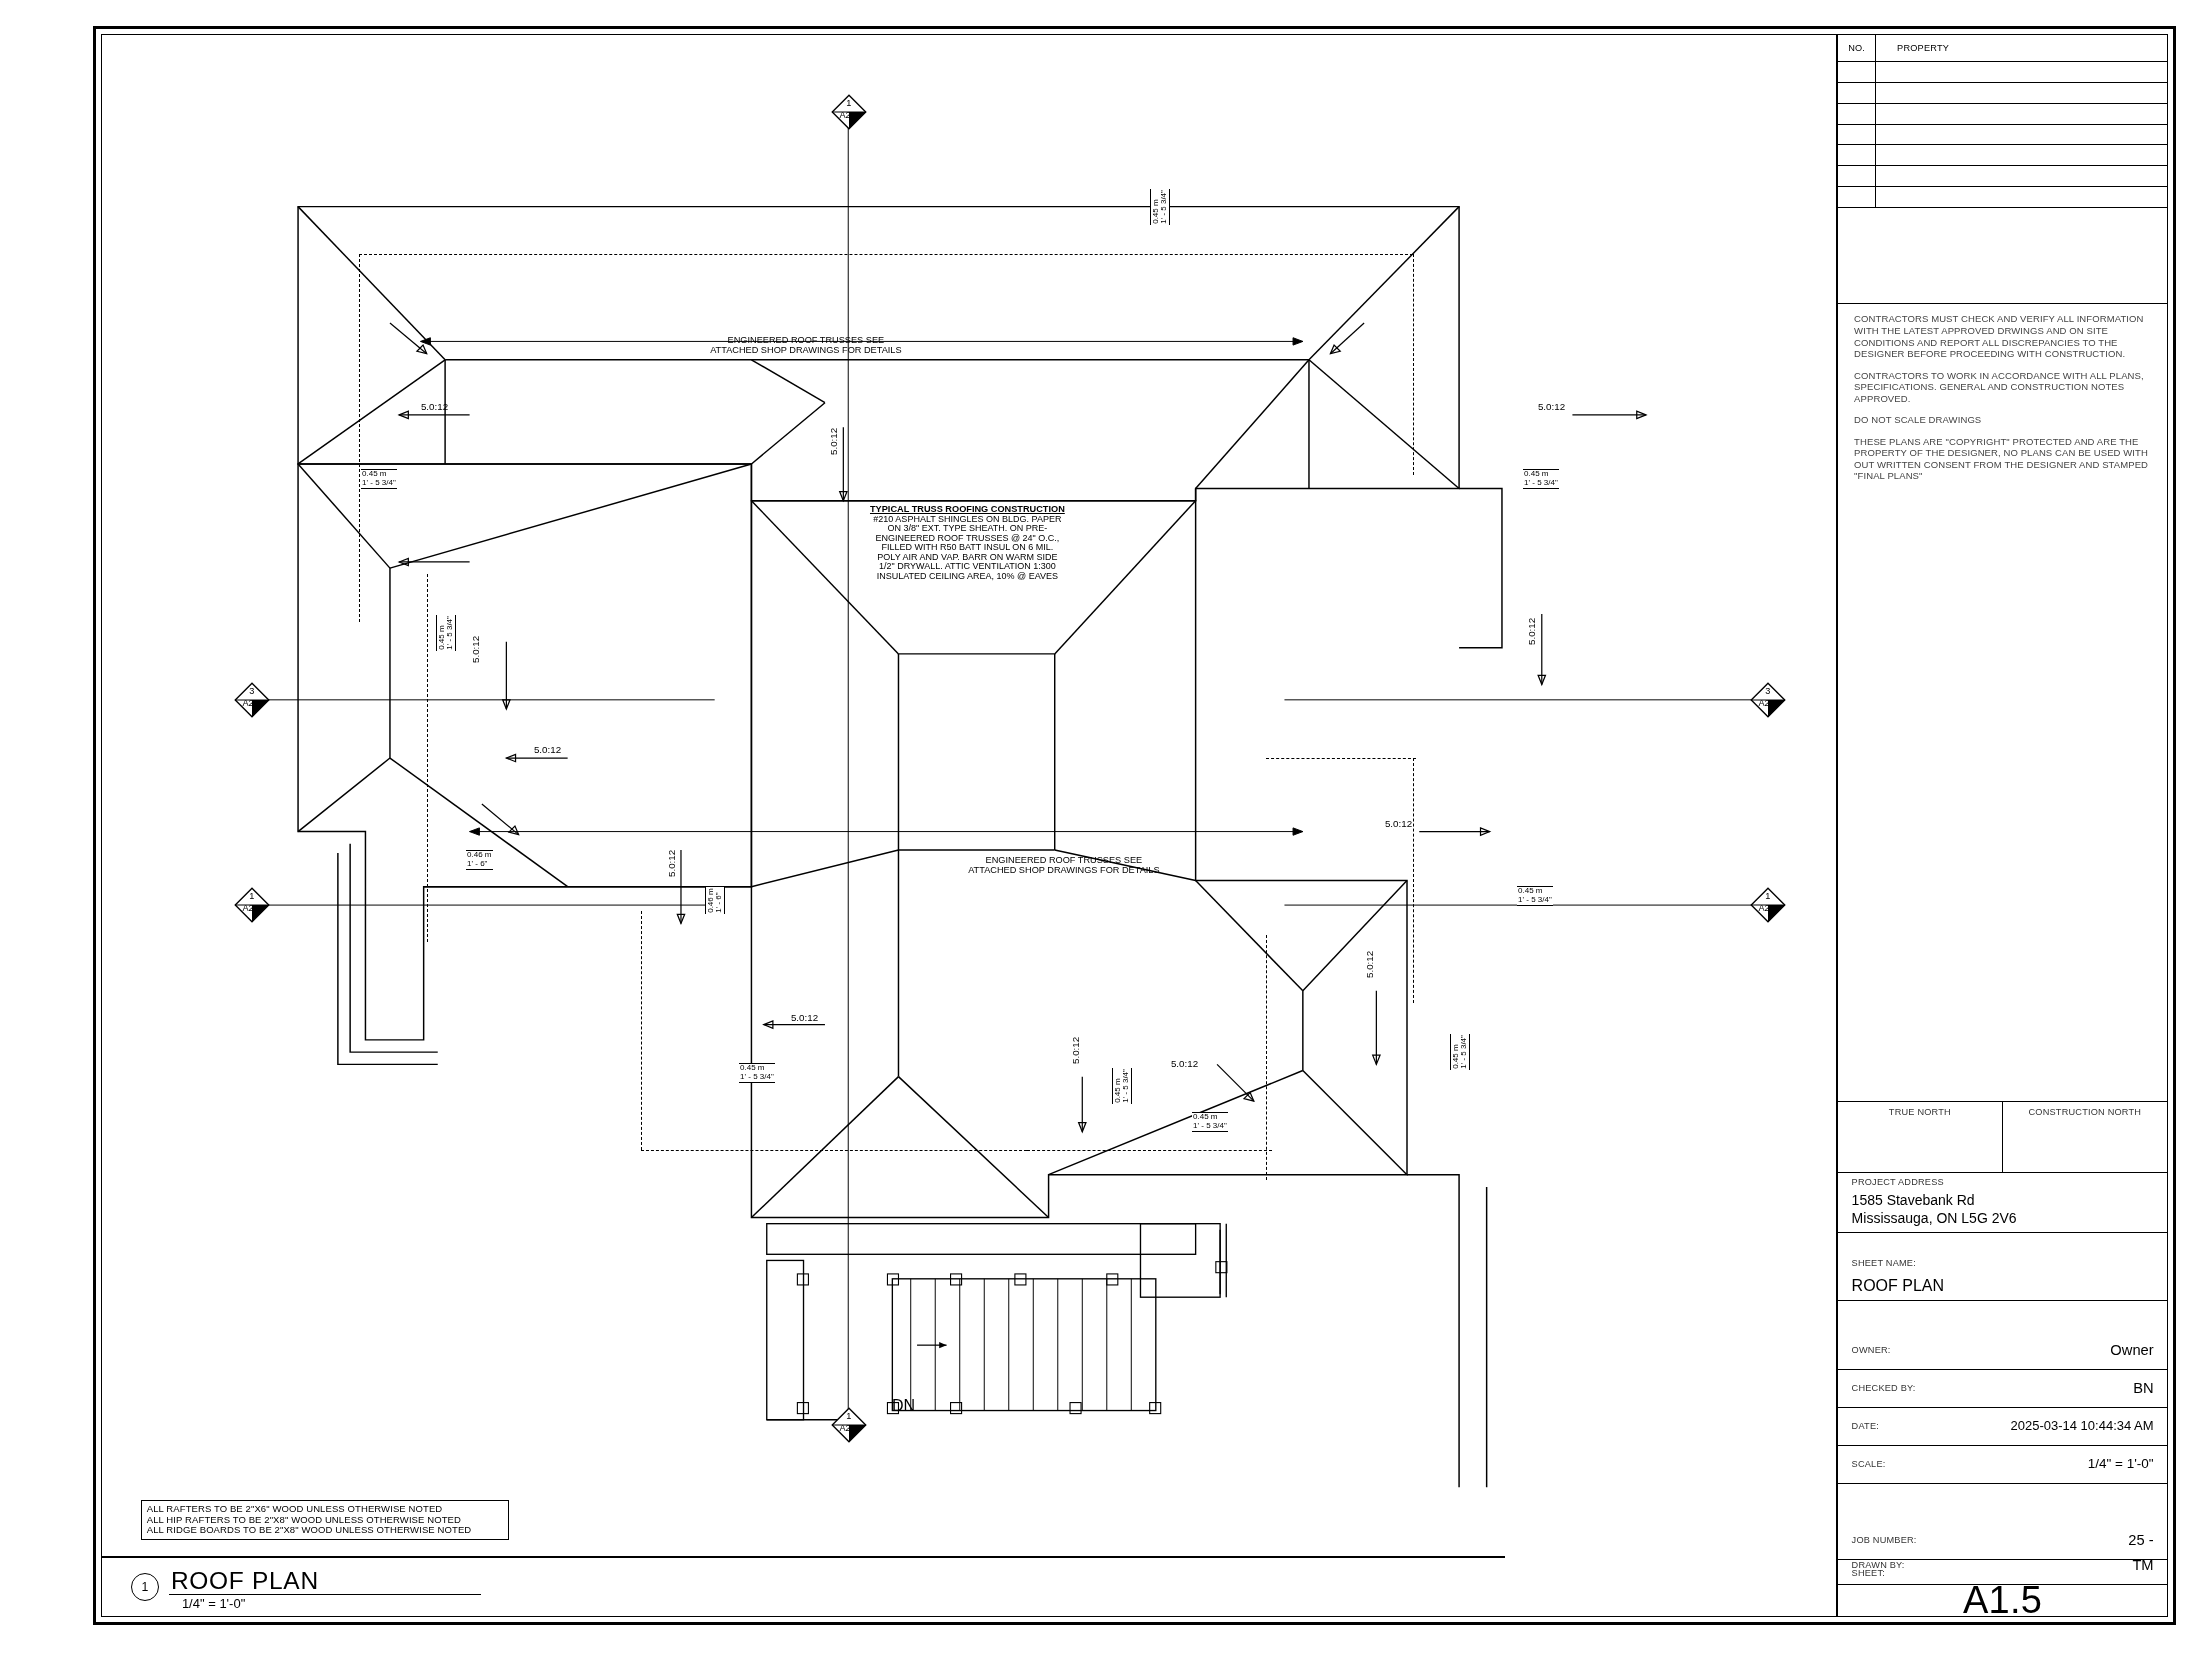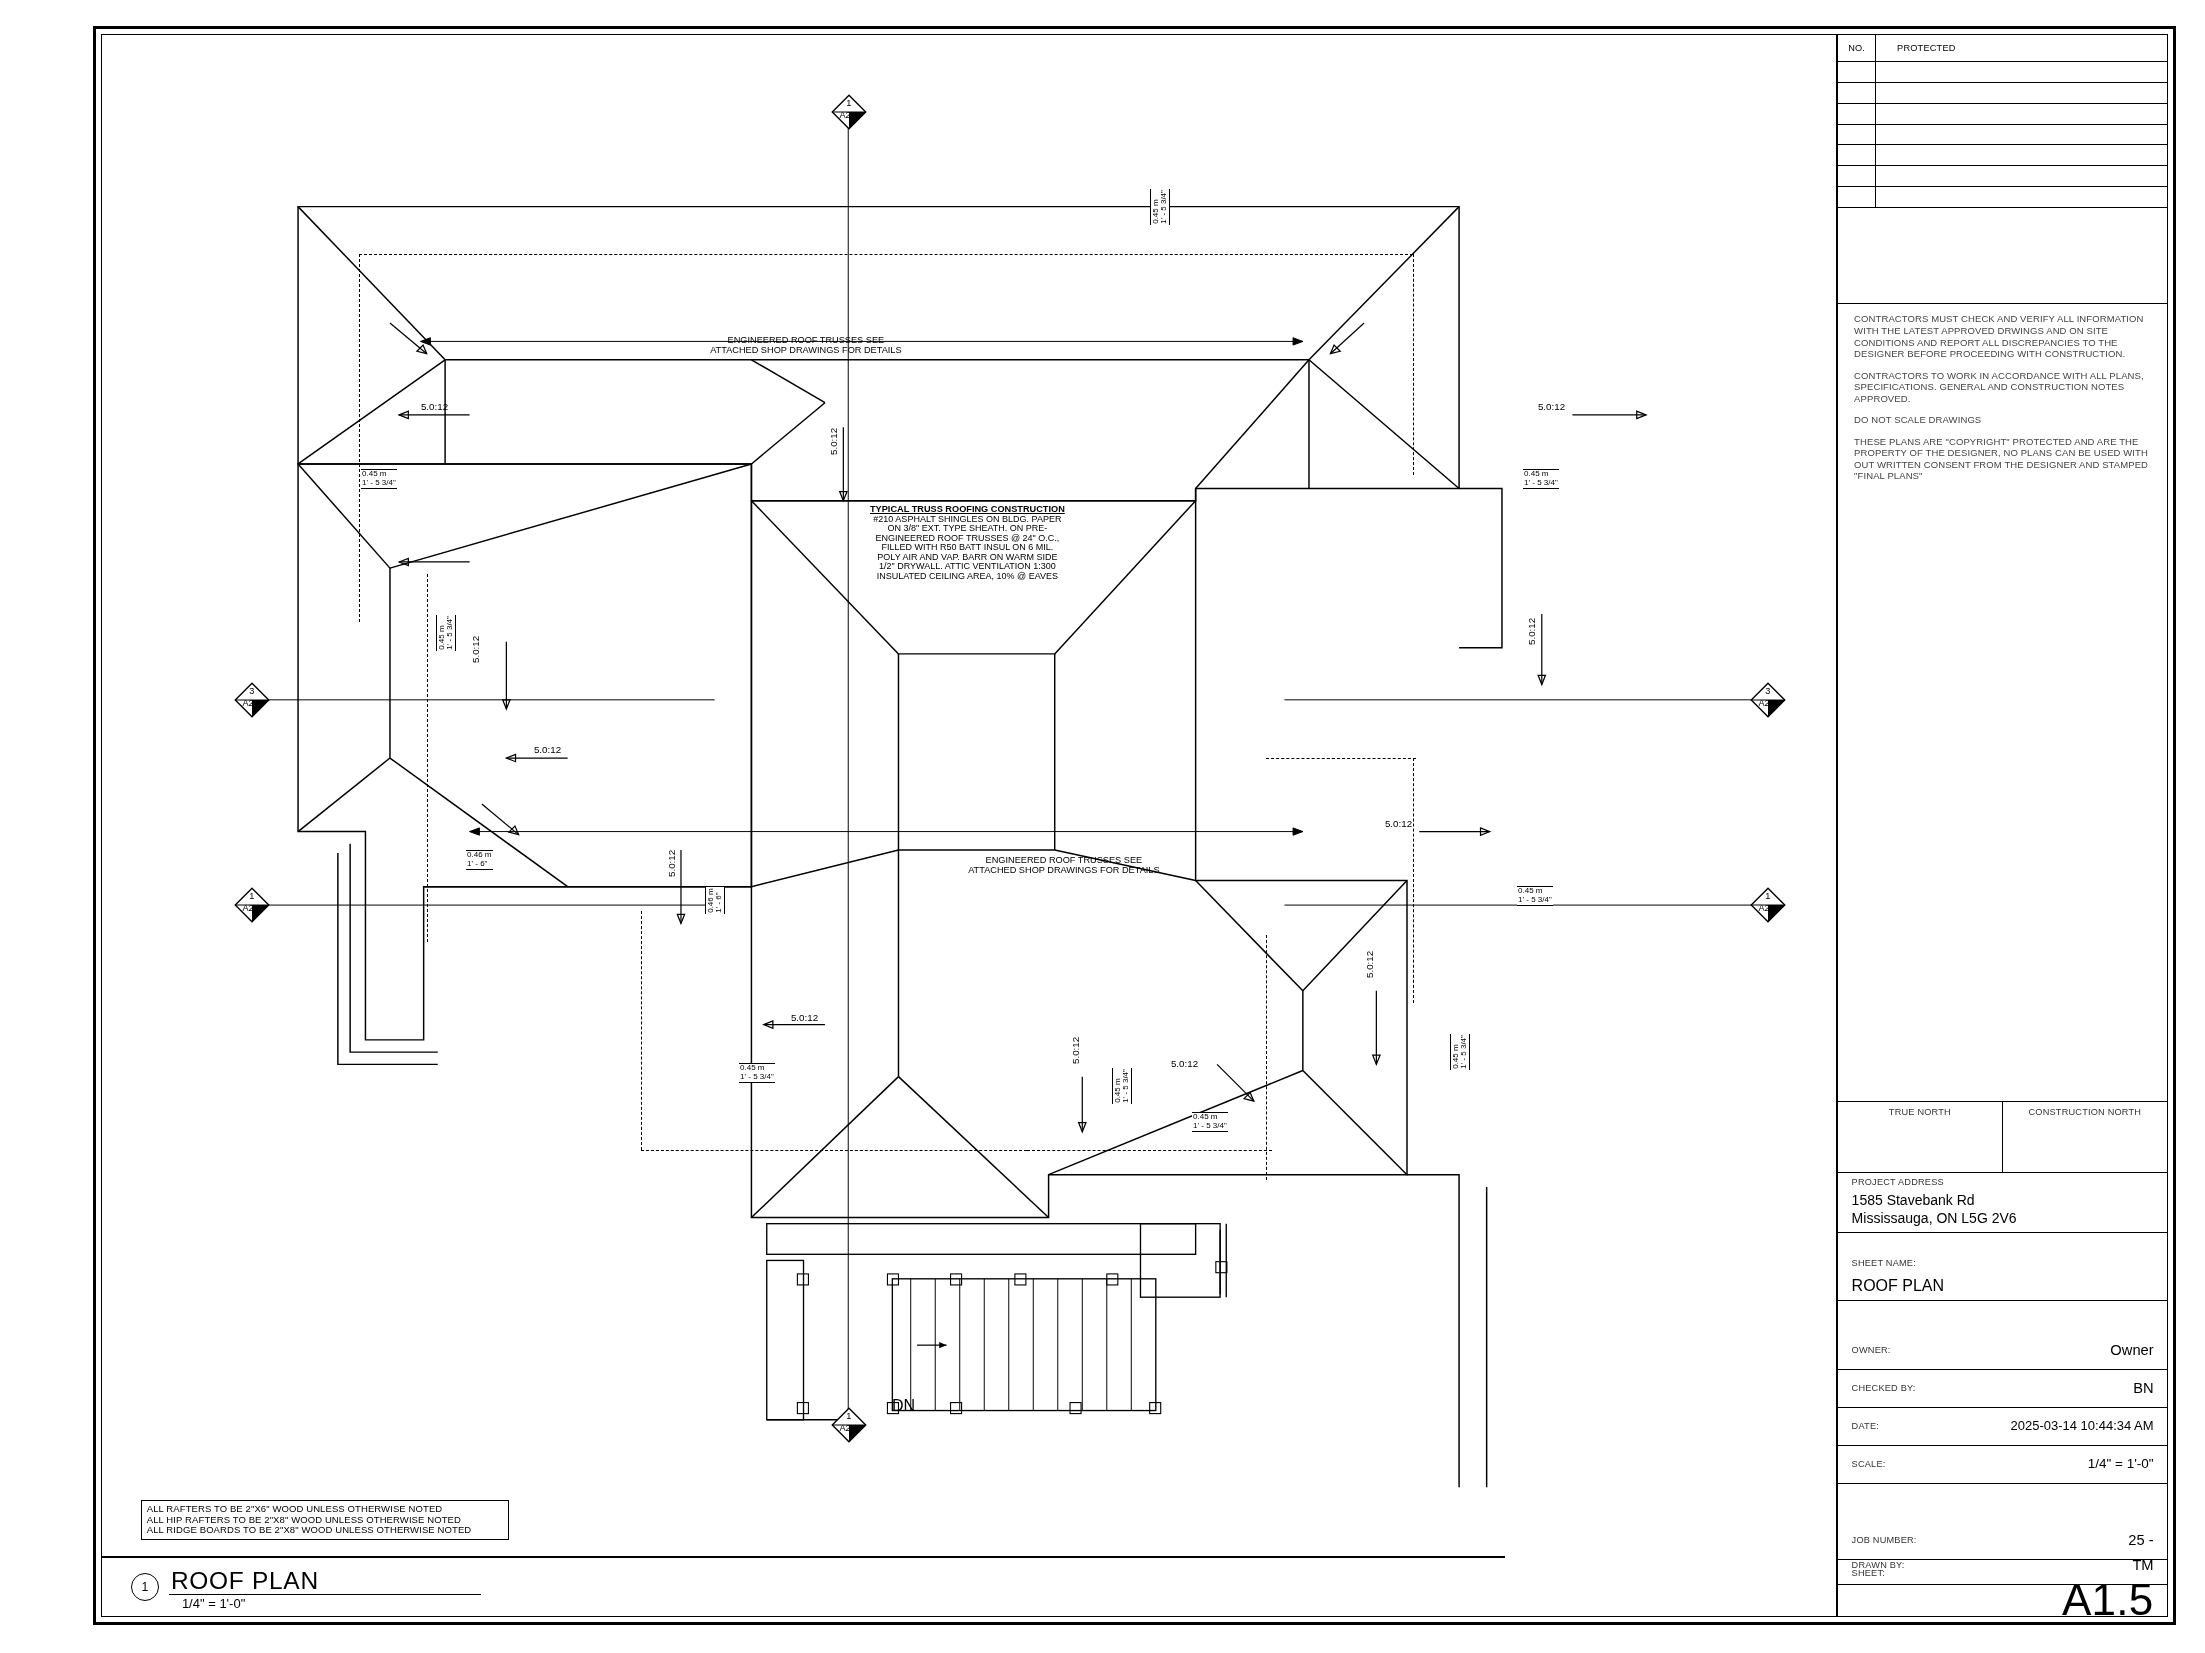--- a/index.html
+++ b/index.html
@@ -100,21 +100,21 @@
   .field .val{ font-size:14.7px; margin-top:3.7px; }
   .field.two{ display:flex; align-items:center; justify-content:space-between; }
   .field.two .lbl{ flex:0 0 auto; }
   .field.two .val{ margin-top:0; font-size:14.7px; }
 
   .sheet-no-box{
     position:absolute; left:0; width:100%;
     padding:3.7px 13.5px 0 13.5px;
   }
   .sheet-no-box .lbl{ font-size:9.2px; letter-spacing:0.2px; color:#333; }
-  .sheet-no-box .val{ font-size:44px; text-align:right; line-height:44px; letter-spacing:0.3px;}
+  .sheet-no-box .val{ font-size:38px; text-align:center; line-height:44px; letter-spacing:0.3px;}
 
   
   .dt-circle{
     position:absolute; left:29px; top:14.7px; width:28px; height:28px;
     border:1.5px solid #000; border-radius:50%;
     display:flex; align-items:center; justify-content:center;
     font-size:12.3px;
   }
   .dt-title{
     position:absolute; left:69px; top:8.6px;
@@ -494,21 +494,21 @@
         <div class="dt-title">ROOF PLAN</div>
         <div class="dt-rule"></div>
         <div class="dt-scale">1/4" = 1'-0"</div>
       </div>
     </div>
 
     <div class="titleblock">
 
       <div class="rev-head">
         <div class="rev-no">NO.</div>
-        <div class="rev-title">PROTECTED</div>
+        <div class="rev-title">PROPERTY</div>
       </div>
 
       <div class="rev-row" style="top:27px;">
           <div class="c1"></div>
           <div class="c2"></div>
         </div>
       <div class="rev-row" style="top:48px;">
           <div class="c1"></div>
           <div class="c2"></div>
         </div>

